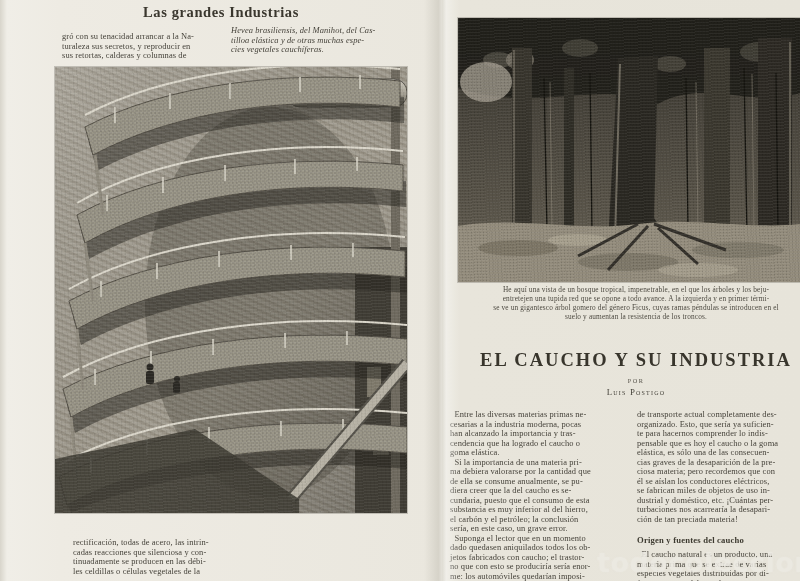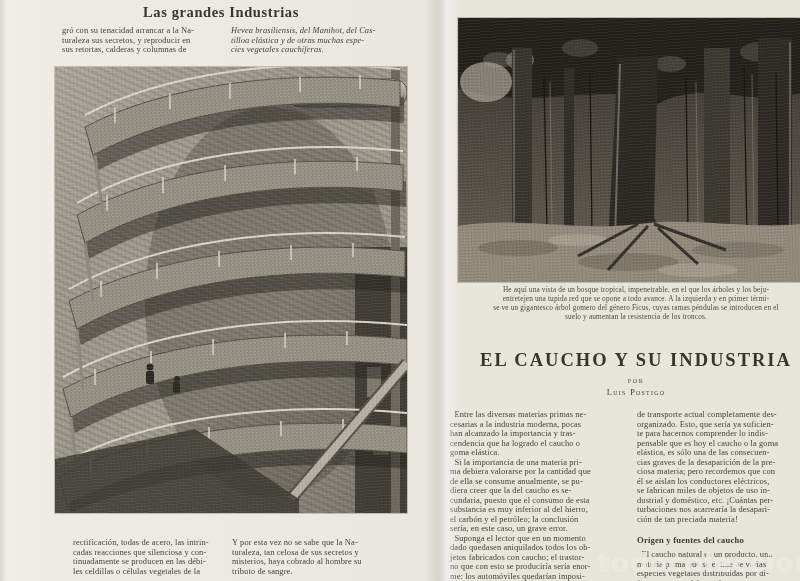--- a/index.html
+++ b/index.html
@@ -28,21 +28,21 @@
     background:linear-gradient(90deg,rgba(0,0,0,0) 0%,rgba(110,105,90,.16) 40%,rgba(255,255,255,.45) 62%,rgba(0,0,0,0) 100%);
   }
 
   
   .pre{white-space:pre;}
   .sec-title{
     position:absolute;top:4px;left:10px;width:422px;margin:0;
     text-align:center;font-size:14.5px;font-weight:bold;letter-spacing:.6px;color:#3a372e;
   }
   .smalltext{font-size:8.45px;line-height:9.5px;letter-spacing:.1px;color:#45423a;}
-  .intro-col1{position:absolute;top:26px;left:62px;width:168px;}
+  .intro-col1{position:absolute;top:32px;left:62px;width:168px;}
   .intro-col2{position:absolute;top:26px;left:231px;width:192px;font-style:italic;}
   .caption{
     font-size:7.3px;line-height:8.9px;text-align:center;color:#4c4940;letter-spacing:.15px;
   }
   .caption-left{position:absolute;top:515px;left:28px;width:388px;}
   .caption-right{position:absolute;top:286px;left:8px;width:372px;white-space:pre;}
   .bottom-col1{position:absolute;top:538px;left:59px;width:172px;margin-left:14px;}
   .bottom-col2{position:absolute;top:538px;left:232px;width:190px;}
 
   .art-title{
@@ -185,24 +185,20 @@
         <path d="M0,392 L140,362 L244,432 L244,446 L0,446 Z" fill="#3c3931" opacity="0.85"></path>
         <rect width="352" height="446" fill="url(#grain)"></rect>
       </svg>
     </div>
 
 
     <div class="smalltext pre bottom-col1">rectificación, todas de acero, las intrin-
 cadas reacciones que silenciosa y con-
 tinuadamente se producen en las débi-
 les celdillas o células vegetales de la</div>
-    <div class="smalltext pre bottom-col2">Y por esta vez no se sabe que la Na-
-turaleza, tan celosa de sus secretos y
-misterios, haya cobrado al hombre su
-tributo de sangre.</div>
   </div>
 
   <div class="page page-right">
 
     <div class="photo photo-right">
       <svg width="356" height="264" viewBox="0 0 356 264" xmlns="http://www.w3.org/2000/svg">
         <defs>
           <linearGradient id="forestBg" x1="0" y1="0" x2="0" y2="1">
             <stop offset="0" stop-color="#34312a"></stop>
               <stop offset="0.4" stop-color="#4a463d"></stop>

